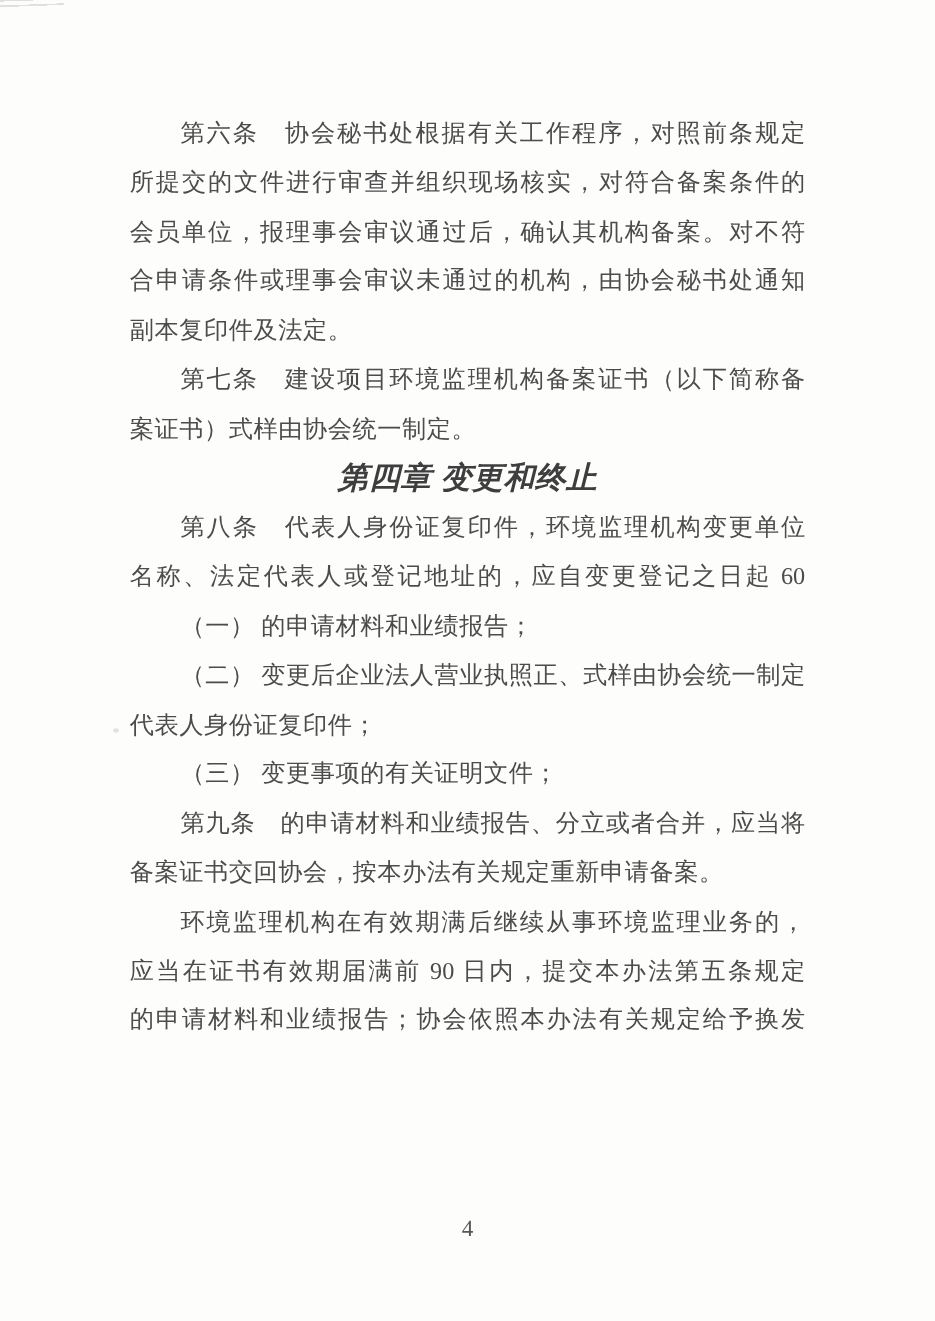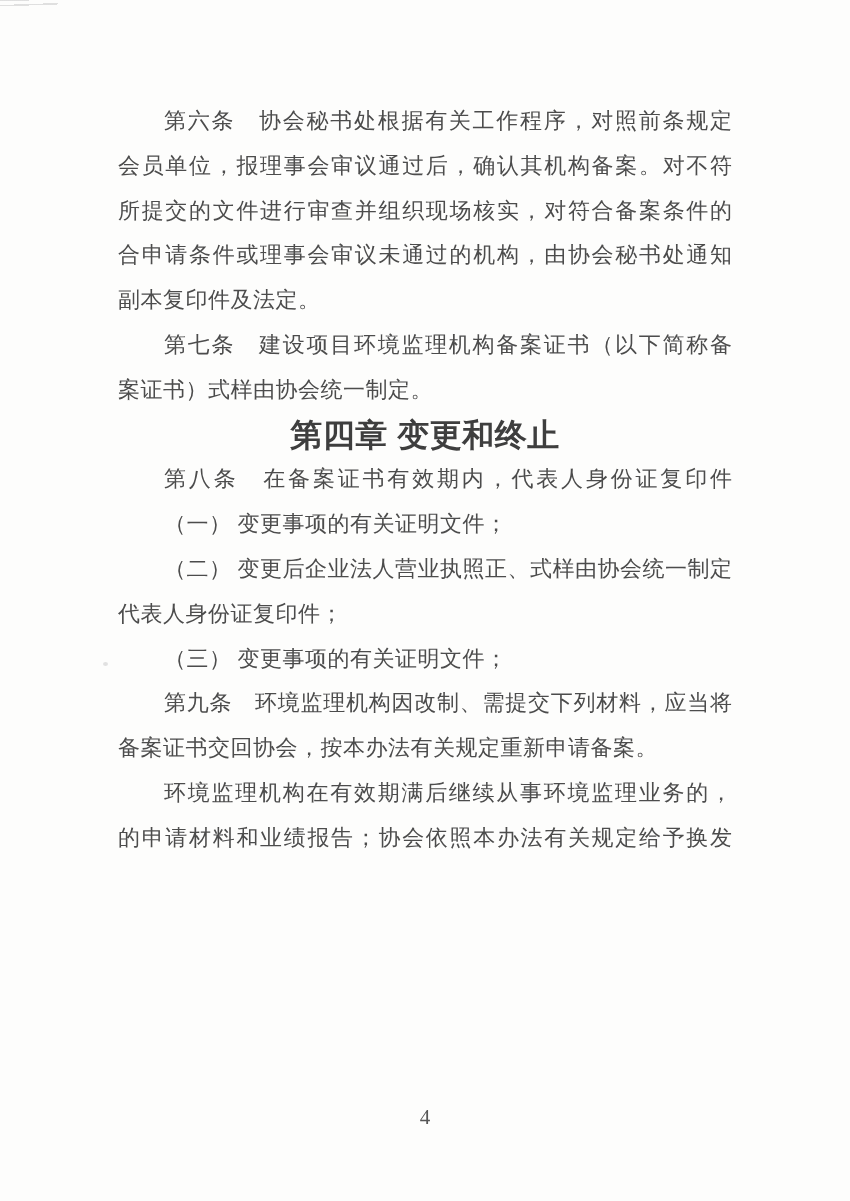--- a/index.html
+++ b/index.html
@@ -39,26 +39,27 @@
     text-align-last:justify;
     text-justify:inter-character;
     letter-spacing:0;
   }
   .line.indent{
     padding-left:46px;
   }
   .line.heading{
     font-family:"Liberation Sans","DejaVu Sans",sans-serif;
     font-weight:bold;
-    font-size:32px;
+    font-size:28px;
     color:var(--heading);
     text-align:center;
     text-align-last:center;
     padding-left:0;
     white-space:nowrap;
+    font-style:italic;
   }
   .page-number{
     position:absolute;
     left:0;
     top:1105px;
     width:850px;
     text-align:center;
     font-size:21px;
     color:var(--pagenum);
     font-family:"Liberation Serif","DejaVu Serif",serif;
@@ -87,32 +88,34 @@
 </head>
 <body>
 
 <div class="page">
   <div class="artifact-topleft"></div>
   <div class="scan-speck"></div>
 
   <div class="text-block">
 
   <div class="line indent justify">第六条　协会秘书处根据有关工作程序，对照前条规定</div>
+      <div class="line justify">所提交的文件进行审查并组织现场核实，对符合备案条件的</div>
       <div class="line justify">会员单位，报理事会审议通过后，确认其机构备案。对不符</div>
-      <div class="line justify">所提交的文件进行审查并组织现场核实，对符合备案条件的</div>
       <div class="line justify">合申请条件或理事会审议未通过的机构，由协会秘书处通知</div>
       <div class="line">副本复印件及法定。</div>
       <div class="line indent justify">第七条　建设项目环境监理机构备案证书（以下简称备</div>
       <div class="line">案证书）式样由协会统一制定。</div>
       <div class="line heading">第四章 变更和终止</div>
-      <div class="line indent justify">第八条　在备案证书有效期内，代表人身份证复印件</div>
-      <div class="line indent">（一） 变更事项的有关证明文件；</div>
+      <div class="line indent justify">第八条　代表人身份证复印件，环境监理机构变更单位</div>
+      <div class="line justify">名称、法定代表人或登记地址的，应自变更登记之日起 60</div>
+      <div class="line indent">（一） 的申请材料和业绩报告；</div>
       <div class="line indent justify">（二） 变更后企业法人营业执照正、式样由协会统一制定</div>
       <div class="line">代表人身份证复印件；</div>
       <div class="line indent">（三） 变更事项的有关证明文件；</div>
-      <div class="line indent justify">第九条　环境监理机构因改制、需提交下列材料，应当将</div>
+      <div class="line indent justify">第九条　的申请材料和业绩报告、分立或者合并，应当将</div>
       <div class="line">备案证书交回协会，按本办法有关规定重新申请备案。</div>
       <div class="line indent justify">环境监理机构在有效期满后继续从事环境监理业务的，</div>
+      <div class="line justify">应当在证书有效期届满前 90 日内，提交本办法第五条规定</div>
       <div class="line justify">的申请材料和业绩报告；协会依照本办法有关规定给予换发</div>
     </div>
 
   <div class="page-number">4</div>
 </div>
 
 </body></html>

